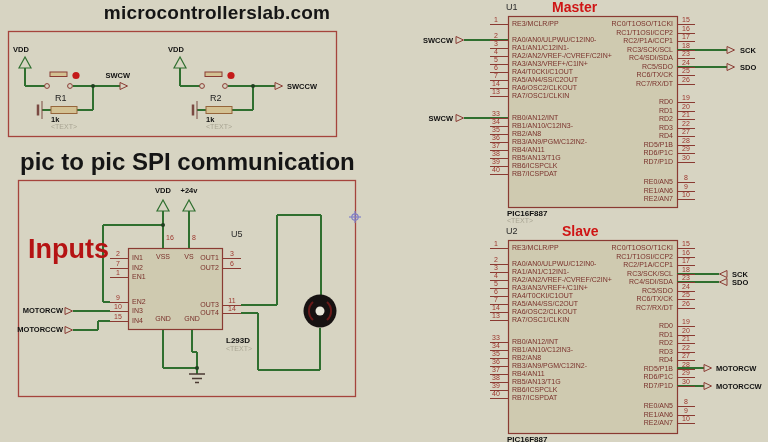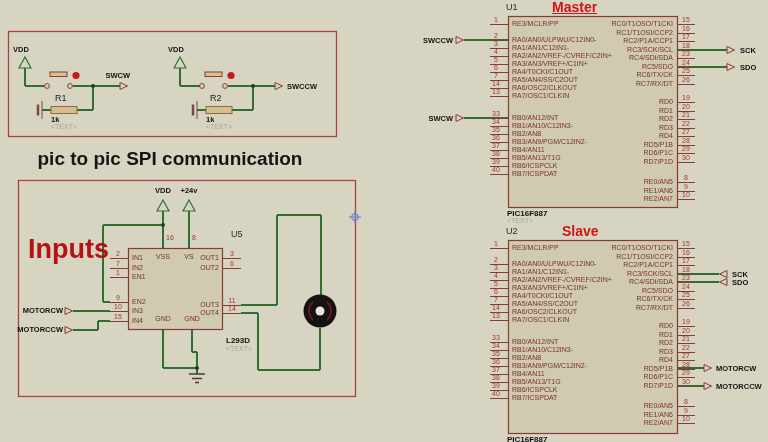--- a/index.html
+++ b/index.html
@@ -2,21 +2,21 @@
 <html><head>
 <meta charset="utf-8">
 <style>
   html,body{margin:0;padding:0;}
   body{width:768px;height:442px;position:relative;background:#d7d4c2;overflow:hidden;
        font-family:"Liberation Sans",sans-serif;}
   #stage{position:absolute;left:0;top:0;width:768px;height:442px;}
   svg#gfx{position:absolute;left:0;top:0;z-index:1;}
   .txt{position:absolute;z-index:3;white-space:nowrap;color:#111;}
   .site-title{font-size:19px;font-weight:bold;color:#151515;letter-spacing:.2px;}
-  .heading{font-size:19px;font-weight:bold;color:#151515;}
+  .heading{font-size:24px;font-weight:bold;color:#151515;}
   .big-red{font-weight:bold;color:#b51313;}
   .red-title{font-weight:bold;color:#cf1414;font-size:14px;}
   .chip-ref{font-size:9px;color:#2a2a2a;}
   .part-label{font-size:8px;font-weight:bold;color:#111;}
   .ghost{font-size:7px;color:#a9a593;}
   .pin-name{font-size:7px;color:#79302a;}
   .pin-num{font-size:7px;color:#9c352c;}
   .stub{position:absolute;height:1px;background:#8a3a32;z-index:2;}
   .term-label{font-size:7.5px;font-weight:bold;color:#111;}
   .small-label{font-size:7.5px;font-weight:bold;color:#111;}
@@ -158,20 +158,21 @@
       <circle cx="320" cy="311" r="4.5" fill="#e8e6da" stroke="none"></circle>
     </g>
 
     <g stroke="#8080c8" stroke-width="1.2" fill="none">
       <circle cx="355" cy="217" r="3.2"></circle>
       <line x1="355" y1="211" x2="355" y2="223"></line>
       <line x1="349" y1="217" x2="361" y2="217"></line>
     </g>
   </svg>
 
+  <div class="txt site-title" style="left:42px;top:2px;width:350px;text-align:center;">microcontrollerslab.com</div>
   <div class="txt heading" style="left:20px;top:148px;width:300px;text-align:center;">pic to pic SPI communication</div>
   <div class="txt big-red" style="left:28px;top:234px;font-size:27px;">Inputs</div>
 
   <div class="txt small-label" style="left:13px;top:45px;">VDD</div>
   <div class="txt term-label" style="left:85px;top:71px;width:45px;text-align:right;">SWCW</div>
   <div class="txt ref-label" style="left:55px;top:93px;">R1</div>
   <div class="txt val-label" style="left:51px;top:115px;">1k</div>
   <div class="txt ghost" style="left:51px;top:123px;">&lt;TEXT&gt;</div>
 
   <div class="txt small-label" style="left:168px;top:45px;">VDD</div>
@@ -190,21 +191,21 @@
 
   <div class="txt term-label" style="left:398px;top:35.5px;width:55px;text-align:right;">SWCCW</div>
   <div class="txt term-label" style="left:398px;top:113.5px;width:55px;text-align:right;">SWCW</div>
   <div class="txt term-label" style="left:740px;top:46px;">SCK</div>
   <div class="txt term-label" style="left:740px;top:63px;">SDO</div>
   <div class="txt term-label" style="left:732px;top:270px;">SCK</div>
   <div class="txt term-label" style="left:732px;top:278px;">SDO</div>
   <div class="txt term-label" style="left:716px;top:364px;">MOTORCW</div>
   <div class="txt term-label" style="left:716px;top:382px;">MOTORCCW</div>
 <div class="txt chip-ref" style="left:506px;top:2px;">U1</div>
-    <div class="txt red-title" style="left:552px;top:-1px;text-decoration:underline;">Master</div>
+    <div class="txt red-title" style="left:552px;top:-1px;">Master</div>
     <div class="txt part-label" style="left:507px;top:209px;">PIC16F887</div>
     <div class="txt ghost" style="left:507px;top:217px;">&lt;TEXT&gt;</div>
     <div class="stub" style="left:490px;top:24px;width:18px;"></div>
     <div class="txt pin-num" style="left:486px;top:16px;width:20px;text-align:center;">1</div>
     <div class="txt pin-name" style="left:512px;top:20px;">RE3/MCLR/PP</div>
     <div class="stub" style="left:490px;top:40px;width:18px;"></div>
     <div class="txt pin-num" style="left:486px;top:32px;width:20px;text-align:center;">2</div>
     <div class="txt pin-name" style="left:512px;top:36px;">RA0/AN0/ULPWU/C12IN0-</div>
     <div class="stub" style="left:490px;top:48px;width:18px;"></div>
     <div class="txt pin-num" style="left:486px;top:40px;width:20px;text-align:center;">3</div>

